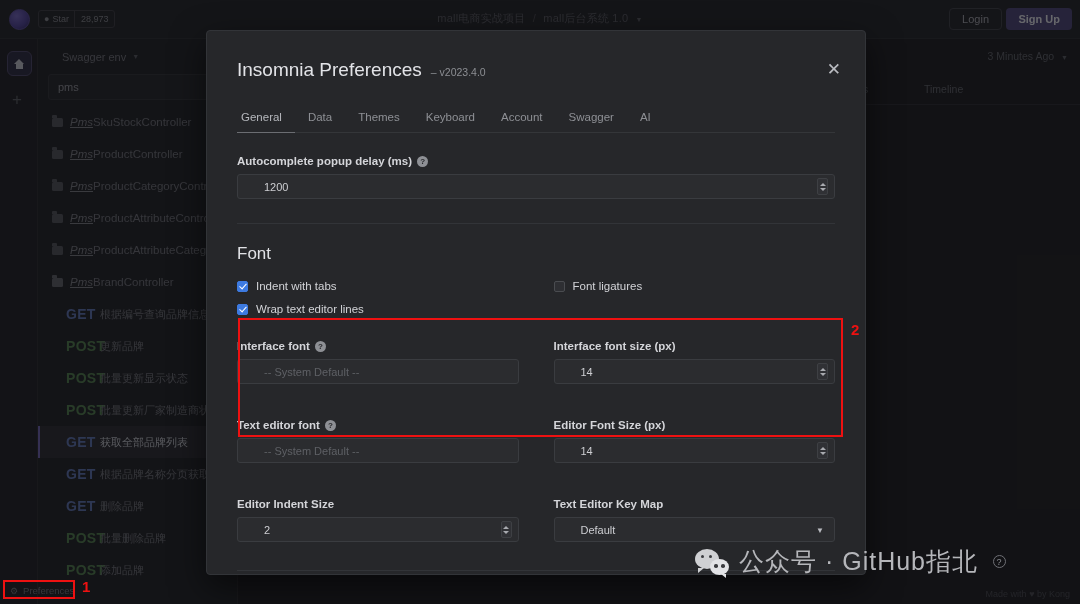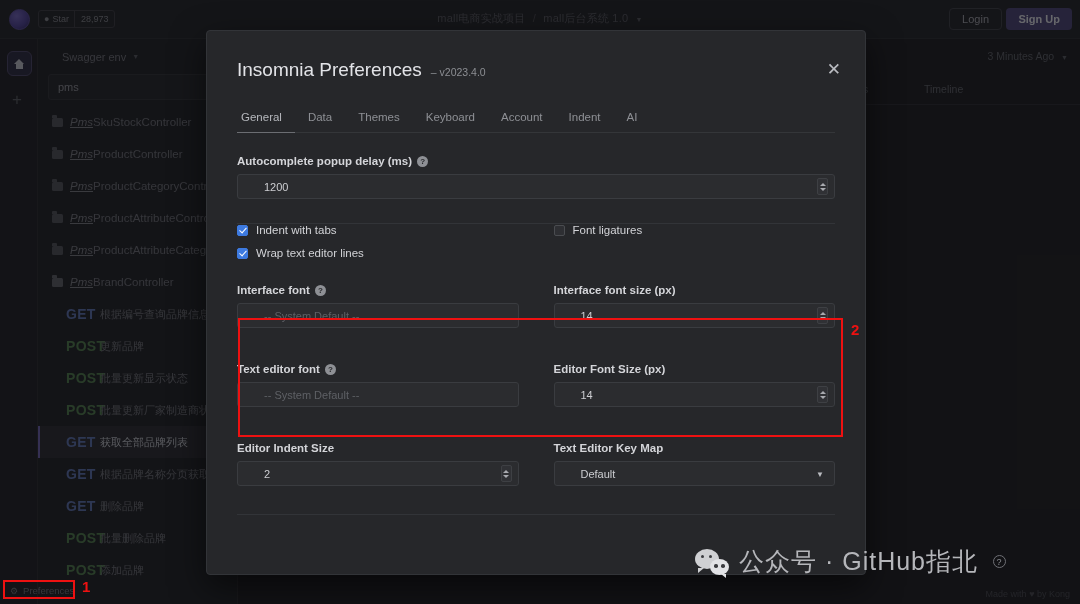--- a/index.html
+++ b/index.html
@@ -468,39 +468,40 @@
       </div>
       <div class="modal-close">✕</div>
     </div>
 
     <div class="tabs">
       <div class="tab active">General</div>
       <div class="tab">Data</div>
       <div class="tab">Themes</div>
       <div class="tab">Keyboard</div>
       <div class="tab">Account</div>
-      <div class="tab">Indent</div>
+      <div class="tab">Swagger</div>
       <div class="tab">AI</div>
     </div>
 
     <div class="modal-body">
 
       <div class="field-label">
         <span>Autocomplete popup delay (ms)</span>
         <span class="q-ico">?</span>
       </div>
       <div class="inp">
         <span>1200</span>
         <span class="spin">
             <i class="up"></i>
             <i class="dn"></i>
           </span>
       </div>
 
       <div class="hr"></div>
+      <div class="section-title">Font</div>
 
       <div class="grid2" style="row-gap:0">
         <div>
           <div class="chk-row">
             <span class="chk on"></span>
             <span class="chk-label">Indent with tabs</span>
           </div>
           <div class="chk-row">
             <span class="chk on"></span>
             <span class="chk-label">Wrap text editor lines</span>

